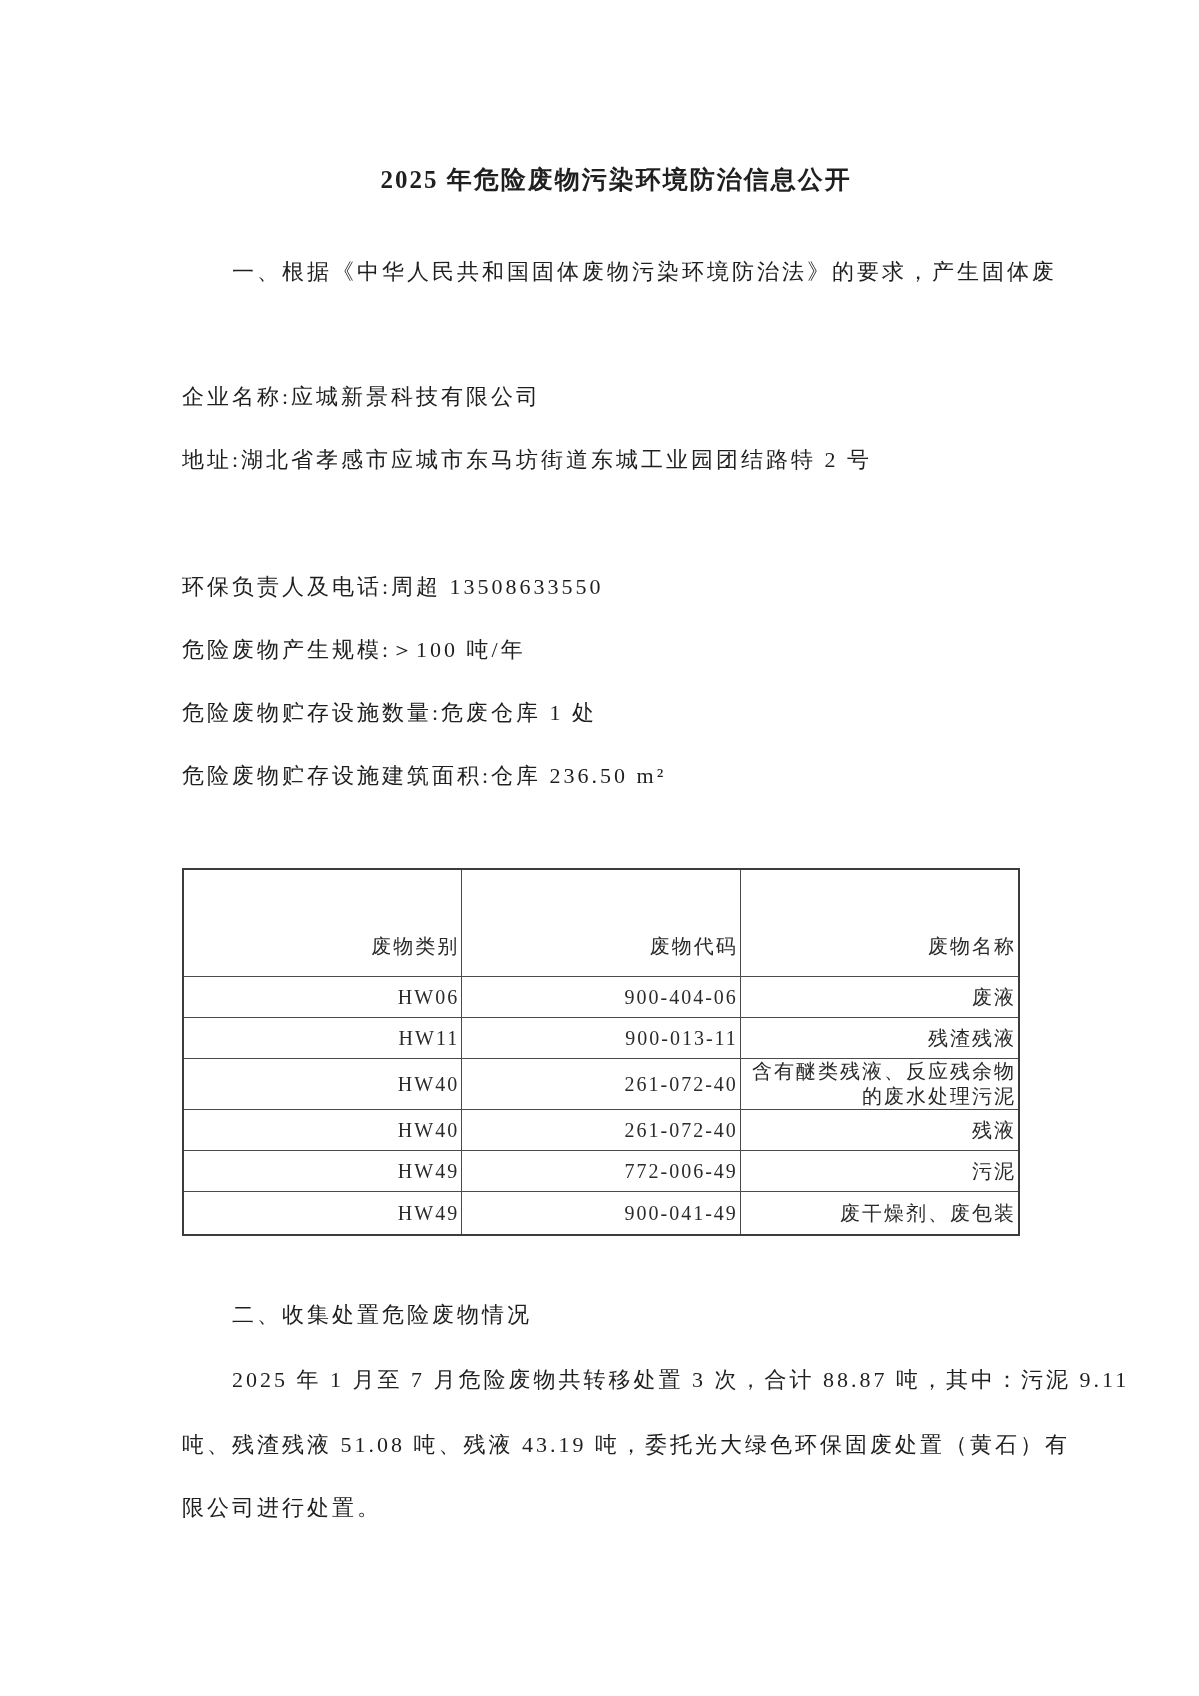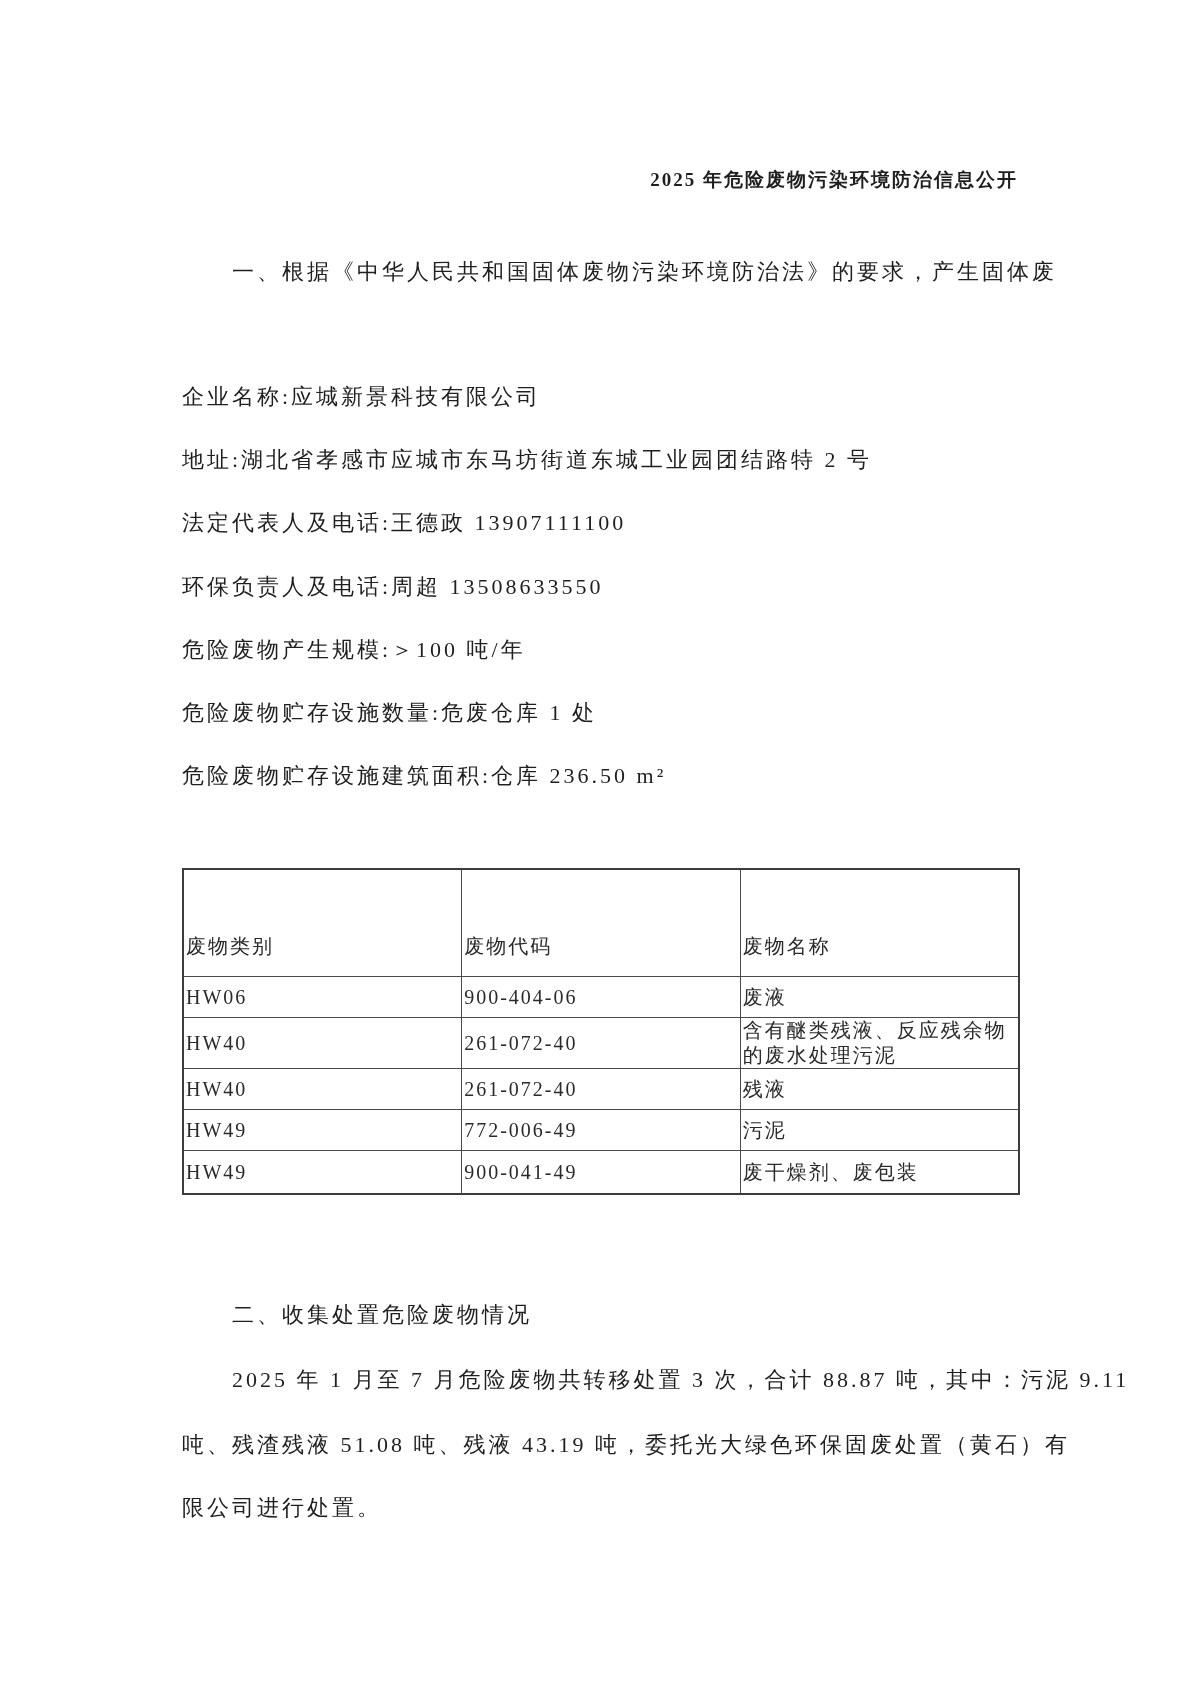--- a/index.html
+++ b/index.html
@@ -17,39 +17,39 @@
     left:182px;
     width:836px;
     font-size:22px;
     line-height:30px;
     letter-spacing:3px;
     white-space:nowrap;
   }
   .indent{padding-left:50px;}
   .doc-title{
     position:absolute;
-    top:162px;left:182px;width:836px;
-    text-align:right;
-    font-size:19px;
+    top:162px;left:198px;width:836px;
+    text-align:center;
+    font-size:25px;
     font-weight:bold;
     letter-spacing:2px;
     line-height:36px;
     white-space:nowrap;
   }
   table.waste{
     position:absolute;
     top:868px;left:182px;
     width:838px;
     border-collapse:collapse;
     table-layout:fixed;
   }
   table.waste col{width:33.33%;}
   table.waste th, table.waste td{
     border:1.5px solid #4a4a4a;
-    text-align:left;
+    text-align:right;
     font-weight:normal;
     font-size:20px;
     letter-spacing:2px;
     color:#2a2a2a;
     padding:0 2px;
     overflow:hidden;
   }
   table.waste{border:2px solid #3c3c3c;}
   table.waste th{
     height:90px;
@@ -67,21 +67,20 @@
 <body>
 
 <div class="page">
 
   <div class="doc-title">2025 年危险废物污染环境防治信息公开</div>
 
   <div class="line indent" style="top:257px">一、根据《中华人民共和国固体废物污染环境防治法》的要求，产生固体废</div>
 
   <div class="line" style="top:382px">企业名称:应城新景科技有限公司</div>
   <div class="line" style="top:445px">地址:湖北省孝感市应城市东马坊街道东城工业园团结路特 2 号</div>
-  <div class="line" style="top:508px">法定代表人及电话:王德政 13907111100</div>
   <div class="line" style="top:572px">环保负责人及电话:周超 13508633550</div>
   <div class="line" style="top:635px">危险废物产生规模:＞100 吨/年</div>
   <div class="line" style="top:698px">危险废物贮存设施数量:危废仓库 1 处</div>
   <div class="line" style="top:761px">危险废物贮存设施建筑面积:仓库 236.50 m²</div>
 
   <table class="waste">
     <colgroup>
         <col>
         <col>
         <col>
@@ -89,20 +88,25 @@
     <tbody>
         <tr>
       <th>废物类别</th>
       <th>废物代码</th>
       <th>废物名称</th>
     </tr>
     <tr class="r-normal">
       <td class="cat">HW06</td>
       <td class="code">900-404-06</td>
       <td>废液</td>
+    </tr>
+    <tr class="r-normal">
+      <td class="cat">HW11</td>
+      <td class="code">900-013-11</td>
+      <td>残渣残液</td>
     </tr>
     <tr class="r-tall">
       <td class="cat">HW40</td>
       <td class="code">261-072-40</td>
       <td class="wrapname">含有醚类残液、反应残余物的废水处理污泥</td>
     </tr>
     <tr class="r-normal">
       <td class="cat">HW40</td>
       <td class="code">261-072-40</td>
       <td>残液</td>

